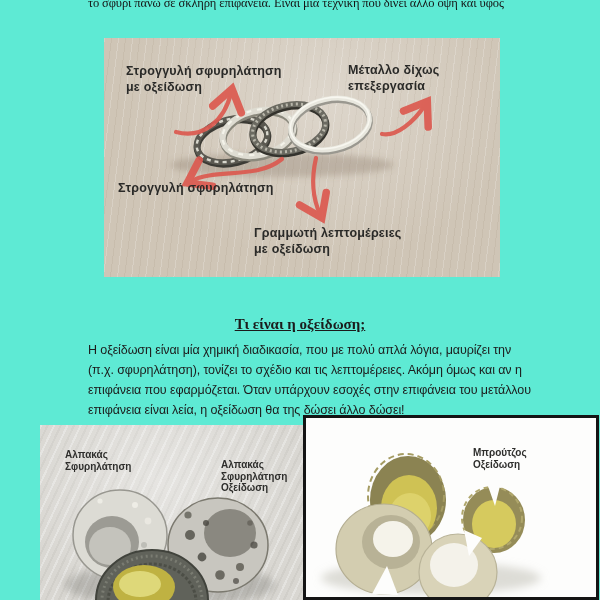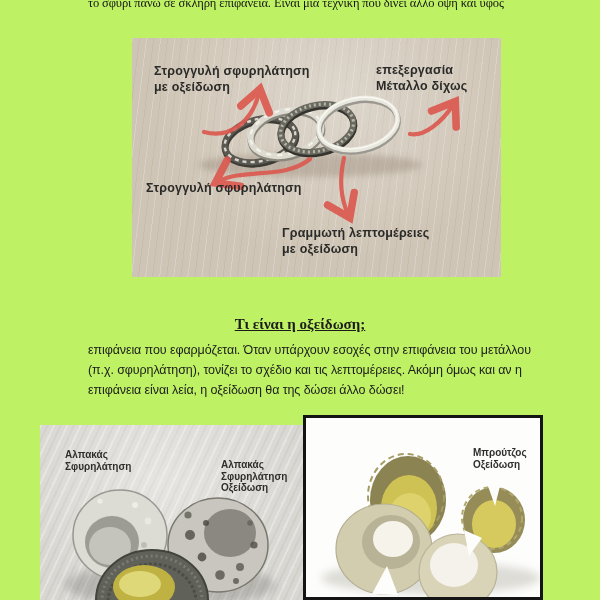--- a/index.html
+++ b/index.html
@@ -1,50 +1,50 @@
 <!DOCTYPE html>
 <html><head>
 <meta charset="utf-8">
 <style>
   html,body{margin:0;padding:0;background:#ffffff;}
-  .page{position:relative;width:600px;height:600px;background:#bef264;overflow:hidden;
+  .page{position:relative;width:600px;height:600px;background:#5eead4;overflow:hidden;
         font-family:"Liberation Serif", serif;color:#1b1b1b;}
 
   
   .intro{position:absolute;left:88px;top:-6px;line-height:19px;font-size:12.5px;
          letter-spacing:-0.1px;white-space:nowrap;color:#151515;}
 
   
-  .photo-wood{position:absolute;left:132px;top:38px;width:369px;height:239px;margin:0;overflow:hidden;
+  .photo-wood{position:absolute;left:104px;top:38px;width:369px;height:239px;margin:0;overflow:hidden;
     background-color:#cfc5b6;
     background-image:
       radial-gradient(ellipse at 55% 25%, rgba(255,255,255,.30), rgba(255,255,255,0) 65%),
       repeating-linear-gradient(97deg, rgba(255,255,255,.20) 0 1px, rgba(255,255,255,0) 1px 7px,
-        rgba(147,129,105,.12) 7px 8px, rgba(255,255,255,0) 8px 14px);}
+        rgba(147,129,105,.12) 7px 8px, rgba(255,255,255,0) 8px 14px); padding-left: 27px;}
   .photo-wood svg{position:absolute;left:0;top:0;}
   .wlbl{position:absolute;font-family:"Liberation Sans", sans-serif;font-weight:bold;
         font-size:12.5px;line-height:16px;color:#2a2a28;letter-spacing:.2px;white-space:nowrap;}
 
   
   .heading{position:absolute;left:0;top:304px;width:600px;text-align:center;
            font-size:15px;font-weight:bold;}
   .heading span{text-decoration:underline;}
 
   
   .bodytext{position:absolute;left:88px;top:340px;font-family:"Liberation Sans", sans-serif;
             font-size:12.5px;line-height:20px;letter-spacing:-0.1px;white-space:nowrap;color:#1c1c1c;}
 
   
   .photo-alpaca{position:absolute;left:32px;top:417px;width:265px;height:183px;margin:8px;overflow:hidden;
     background-color:#d9d7d2;
     background-image:
       radial-gradient(ellipse at 45% 30%, rgba(255,255,255,.35), rgba(255,255,255,0) 70%),
       repeating-linear-gradient(115deg, rgba(255,255,255,.30) 0 2px, rgba(255,255,255,0) 2px 6px,
         rgba(160,158,150,.14) 6px 8px, rgba(255,255,255,0) 8px 12px);}
-  .photo-bronze{position:absolute;left:303px;top:415px;width:240px;height:185px;margin:0;overflow:hidden;
+  .photo-bronze{position:absolute;left:303px;top:415px;width:296px;height:185px;margin:0;overflow:hidden;
     background:#fdfdfc;border:3px solid #141414;box-sizing:border-box;}
   .photo-alpaca svg,.photo-bronze svg{position:absolute;left:0;top:0;}
   .plbl{position:absolute;font-family:"Liberation Sans", sans-serif;font-weight:bold;
         font-size:10px;line-height:11.5px;color:#2e2e2c;white-space:nowrap;}
 </style>
 </head>
 <body>
 
 <div class="page">
 
@@ -95,39 +95,40 @@
         <path d="M 178,121 C 152,142 112,130 87,143" marker-end="url(#ah)"></path>
         <path d="M 212,120 C 207,142 209,161 216,176" marker-end="url(#ah)"></path>
       </g>
     </svg>
 
     <div class="wlbl" style="left:22px;top:25px;">
       <div>Στρογγυλή σφυρηλάτηση</div>
       <div>με οξείδωση</div>
     </div>
     <div class="wlbl" style="left:244px;top:24px;">
+      <div>Μέταλλο δίχως</div>
       <div>επεξεργασία</div>
-      <div>Μέταλλο δίχως</div>
     </div>
     <div class="wlbl" style="left:14px;top:142px;">
       <div>Στρογγυλή σφυρηλάτηση</div>
     </div>
     <div class="wlbl" style="left:150px;top:187px;">
       <div>Γραμμωτή λεπτομέρειες</div>
       <div>με οξείδωση</div>
     </div>
   </figure>
 
   <h2 class="heading">
     <span>Τι είναι η οξείδωση;</span>
   </h2>
 
   <div class="bodytext">
+    <div>Η οξείδωση είναι μία χημική διαδικασία, που με πολύ απλά λόγια, μαυρίζει την</div>
+    <div>(π.χ. σφυρηλάτηση), τονίζει το σχέδιο και τις λεπτομέρειες. Ακόμη όμως και αν η</div>
     <div>επιφάνεια που εφαρμόζεται. Όταν υπάρχουν εσοχές στην επιφάνεια του μετάλλου</div>
-    <div>(π.χ. σφυρηλάτηση), τονίζει το σχέδιο και τις λεπτομέρειες. Ακόμη όμως και αν η</div>
     <div>επιφάνεια είναι λεία, η οξείδωση θα της δώσει άλλο δώσει!</div>
   </div>
 
   <figure class="photo-alpaca">
     <svg width="265" height="183" viewBox="0 0 265 183">
       <ellipse cx="130" cy="160" rx="105" ry="22" fill="rgba(95,95,88,0.28)" filter="url(#soft2)"></ellipse>
       <defs>
         <filter id="soft2" x="-40%" y="-40%" width="180%" height="180%">
           <feGaussianBlur stdDeviation="4"></feGaussianBlur>
         </filter>

